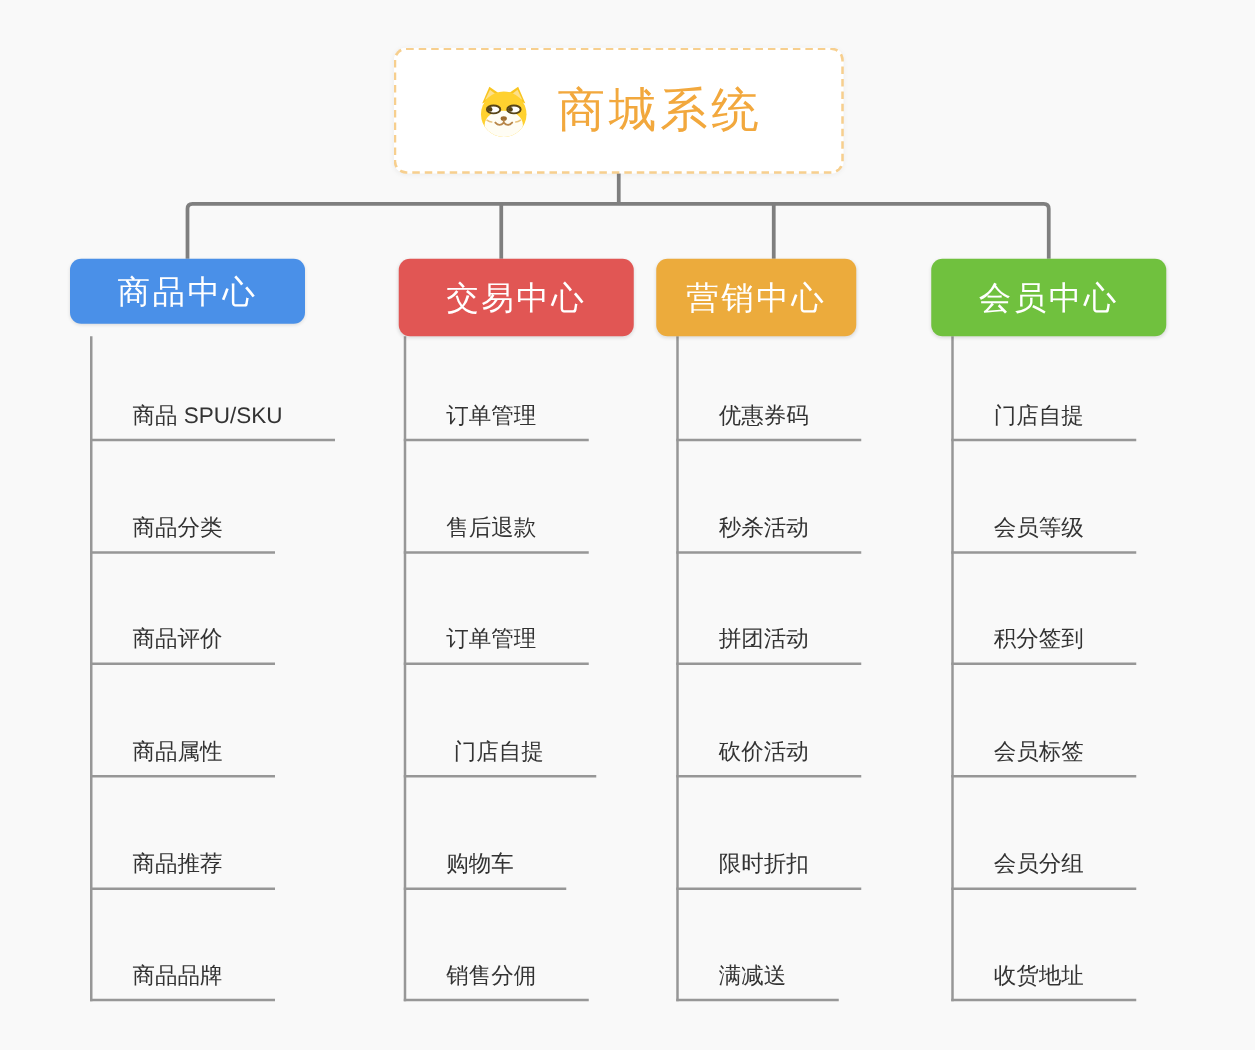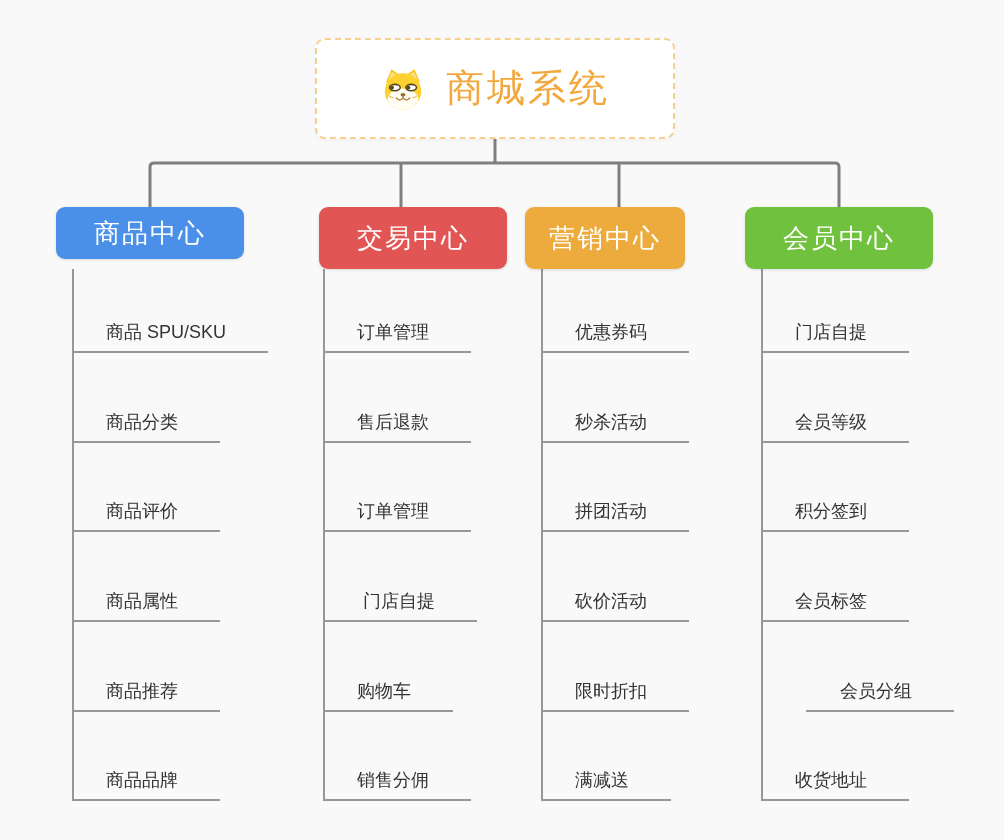--- a/index.html
+++ b/index.html
@@ -130,17 +130,17 @@
       <div class="leaf" style="left: 541px; top: 590px;">砍价活动</div>
       <div class="leaf" style="left: 541px; top: 680px;">限时折扣</div>
       <div class="leaf" style="left: 541px; top: 769px;">满减送</div>
       <div class="branch-box" style="left: 745px; top: 207px; width: 188px; height: 62px; background: rgb(112, 193, 62);">
         <span>会员中心</span>
       </div>
       <div class="leaf" style="left: 761px; top: 321px;">门店自提</div>
       <div class="leaf" style="left: 761px; top: 411px;">会员等级</div>
       <div class="leaf" style="left: 761px; top: 500px;">积分签到</div>
       <div class="leaf" style="left: 761px; top: 590px;">会员标签</div>
-      <div class="leaf" style="left: 806px; top: 680px;">会员分组</div>
+      <div class="leaf" style="left: 761px; top: 680px;">会员分组</div>
       <div class="leaf" style="left: 761px; top: 769px;">收货地址</div>
     </div>
 
 </div>
 
 </body></html>

